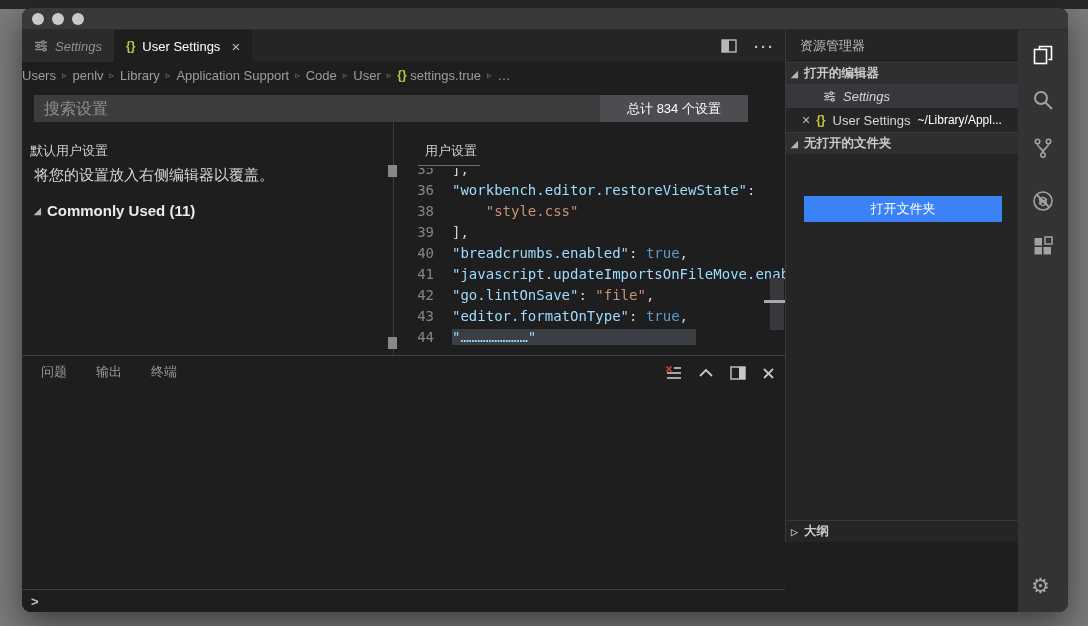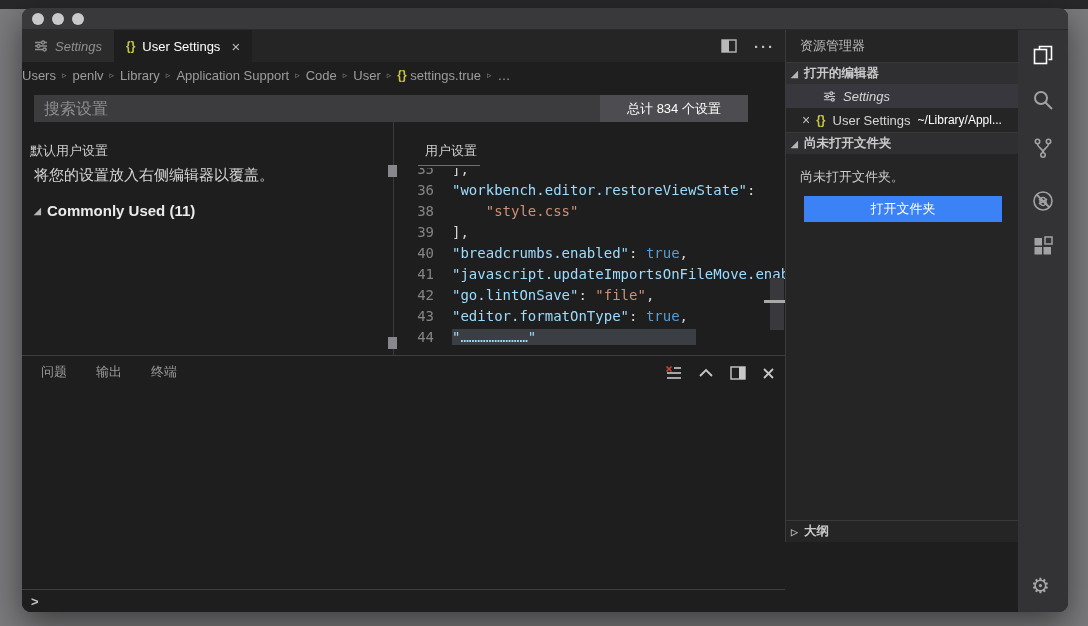--- a/index.html
+++ b/index.html
@@ -260,24 +260,23 @@
 
       <div class="sb-row">
         <span class="row-close">×</span>
         <span class="braces">{}</span>
         <span style="margin-left:7px">User Settings</span>
         <span class="row-path">~/Library/Appl...</span>
       </div>
 
       <div class="sb-sec">
           <span class="twistie">◢</span>
-          <span>尚未打开文件夹</span>
-        </div>
-
-      <div class="sb-msg">尚未打开文件夹。</div>
+          <span>无打开的文件夹</span>
+        </div>
+
       <div class="open-folder-btn">打开文件夹</div>
 
       <div class="sb-outline">
           <span class="twistie">▷</span>
           <span>大纲</span>
         </div>
     </div>
 
     <div class="activitybar">
       <div class="ab-item" style="top:13px">

